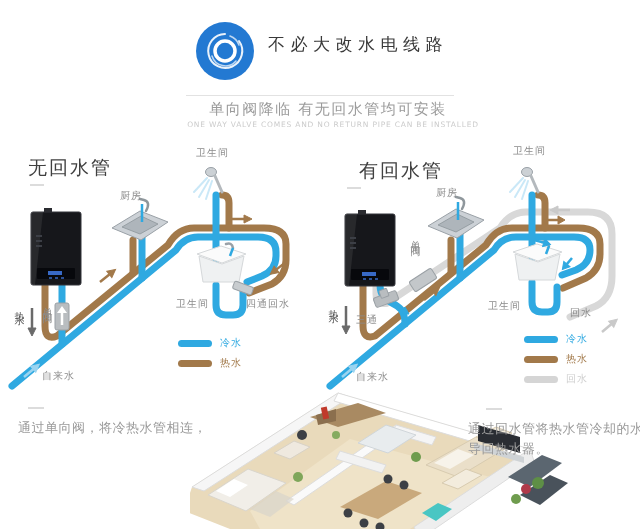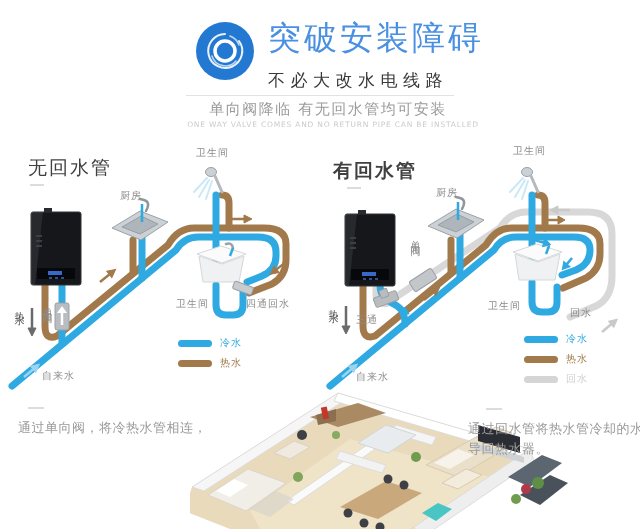--- a/index.html
+++ b/index.html
@@ -38,21 +38,20 @@
 <div class="stage">
 
   <svg class="abs" style="left:195px;top:21px;" width="60" height="60" viewBox="0 0 60 60">
     <circle cx="30" cy="30" r="29" fill="#2379d2"></circle>
     <circle cx="30" cy="30" r="10" fill="none" stroke="#ffffff" stroke-width="3.5"></circle>
     <path d="M30 13 a17 17 0 1 0 14 7" fill="none" stroke="#ffffff" stroke-width="2" stroke-linecap="round" opacity=".9"></path>
     <path d="M17 35 a14 14 0 0 0 24 5" fill="none" stroke="#ffffff" stroke-width="1.6" stroke-linecap="round" opacity=".7"></path>
     <path d="M44 24 a15 15 0 0 0 -9 -9" fill="none" stroke="#ffffff" stroke-width="1.6" stroke-linecap="round" opacity=".7"></path>
   </svg>
   <div class="abs" style="left:268px;top:20px;">
-    <div class="title">突破安装障碍</div>
     <div class="subtitle">不必大改水电线路</div>
   </div>
   <div class="abs divider" style="left:186px;top:95px;width:268px;"></div>
   <div class="abs tagline" style="left:0;top:100px;">单向阀降临 有无回水管均可安装</div>
   <div class="abs tagline-en" style="left:13px;top:120px;">ONE WAY VALVE COMES AND NO RETURN PIPE CAN BE INSTALLED</div>
 
   <div class="panel" style="left:0;top:140px;">
     <svg width="320" height="255" viewBox="0 0 320 255">
 
       <g fill="none" stroke="#a2794a" stroke-width="7" stroke-linecap="round" stroke-linejoin="round">
@@ -262,21 +261,21 @@
         <g transform="translate(282,192) rotate(-40)" stroke="#c9c9c9" fill="#c9c9c9">
           <line x1="0" y1="0" x2="12" y2="0" stroke-width="2.5"></line>
             <polygon points="12,-4 20,0 12,4"></polygon>
         </g>
         <g transform="translate(26,166)" stroke="#6a6a6a" fill="#6a6a6a">
           <line x1="0" y1="0" x2="0" y2="20" stroke-width="2.5"></line>
             <polygon points="-4,20 4,20 0,28"></polygon>
         </g>
       </g>
     </svg>
-    <div class="abs dg-heading" style="left:13px;top:18px;font-weight:bold;">有回水管</div>
+    <div class="abs dg-heading" style="left:39px;top:18px;">有回水管</div>
     <div class="abs dash" style="left:27px;top:47px;"></div>
     <span class="abs lbl" style="left:193px;top:4px;">卫生间</span>
     <span class="abs lbl" style="left:116px;top:46px;">厨房</span>
     <span class="abs lbl vtext" style="left:88px;top:92px;">单向阀</span>
     <span class="abs lbl" style="left:36px;top:173px;">三通</span>
     <span class="abs lbl lbl-dark vtext" style="left:6px;top:162px;">热水</span>
     <span class="abs lbl" style="left:36px;top:230px;">自来水</span>
     <span class="abs lbl" style="left:168px;top:159px;">卫生间</span>
     <span class="abs lbl" style="left:250px;top:166px;">回水</span>
     <div class="abs" style="left:204px;top:192px;">

